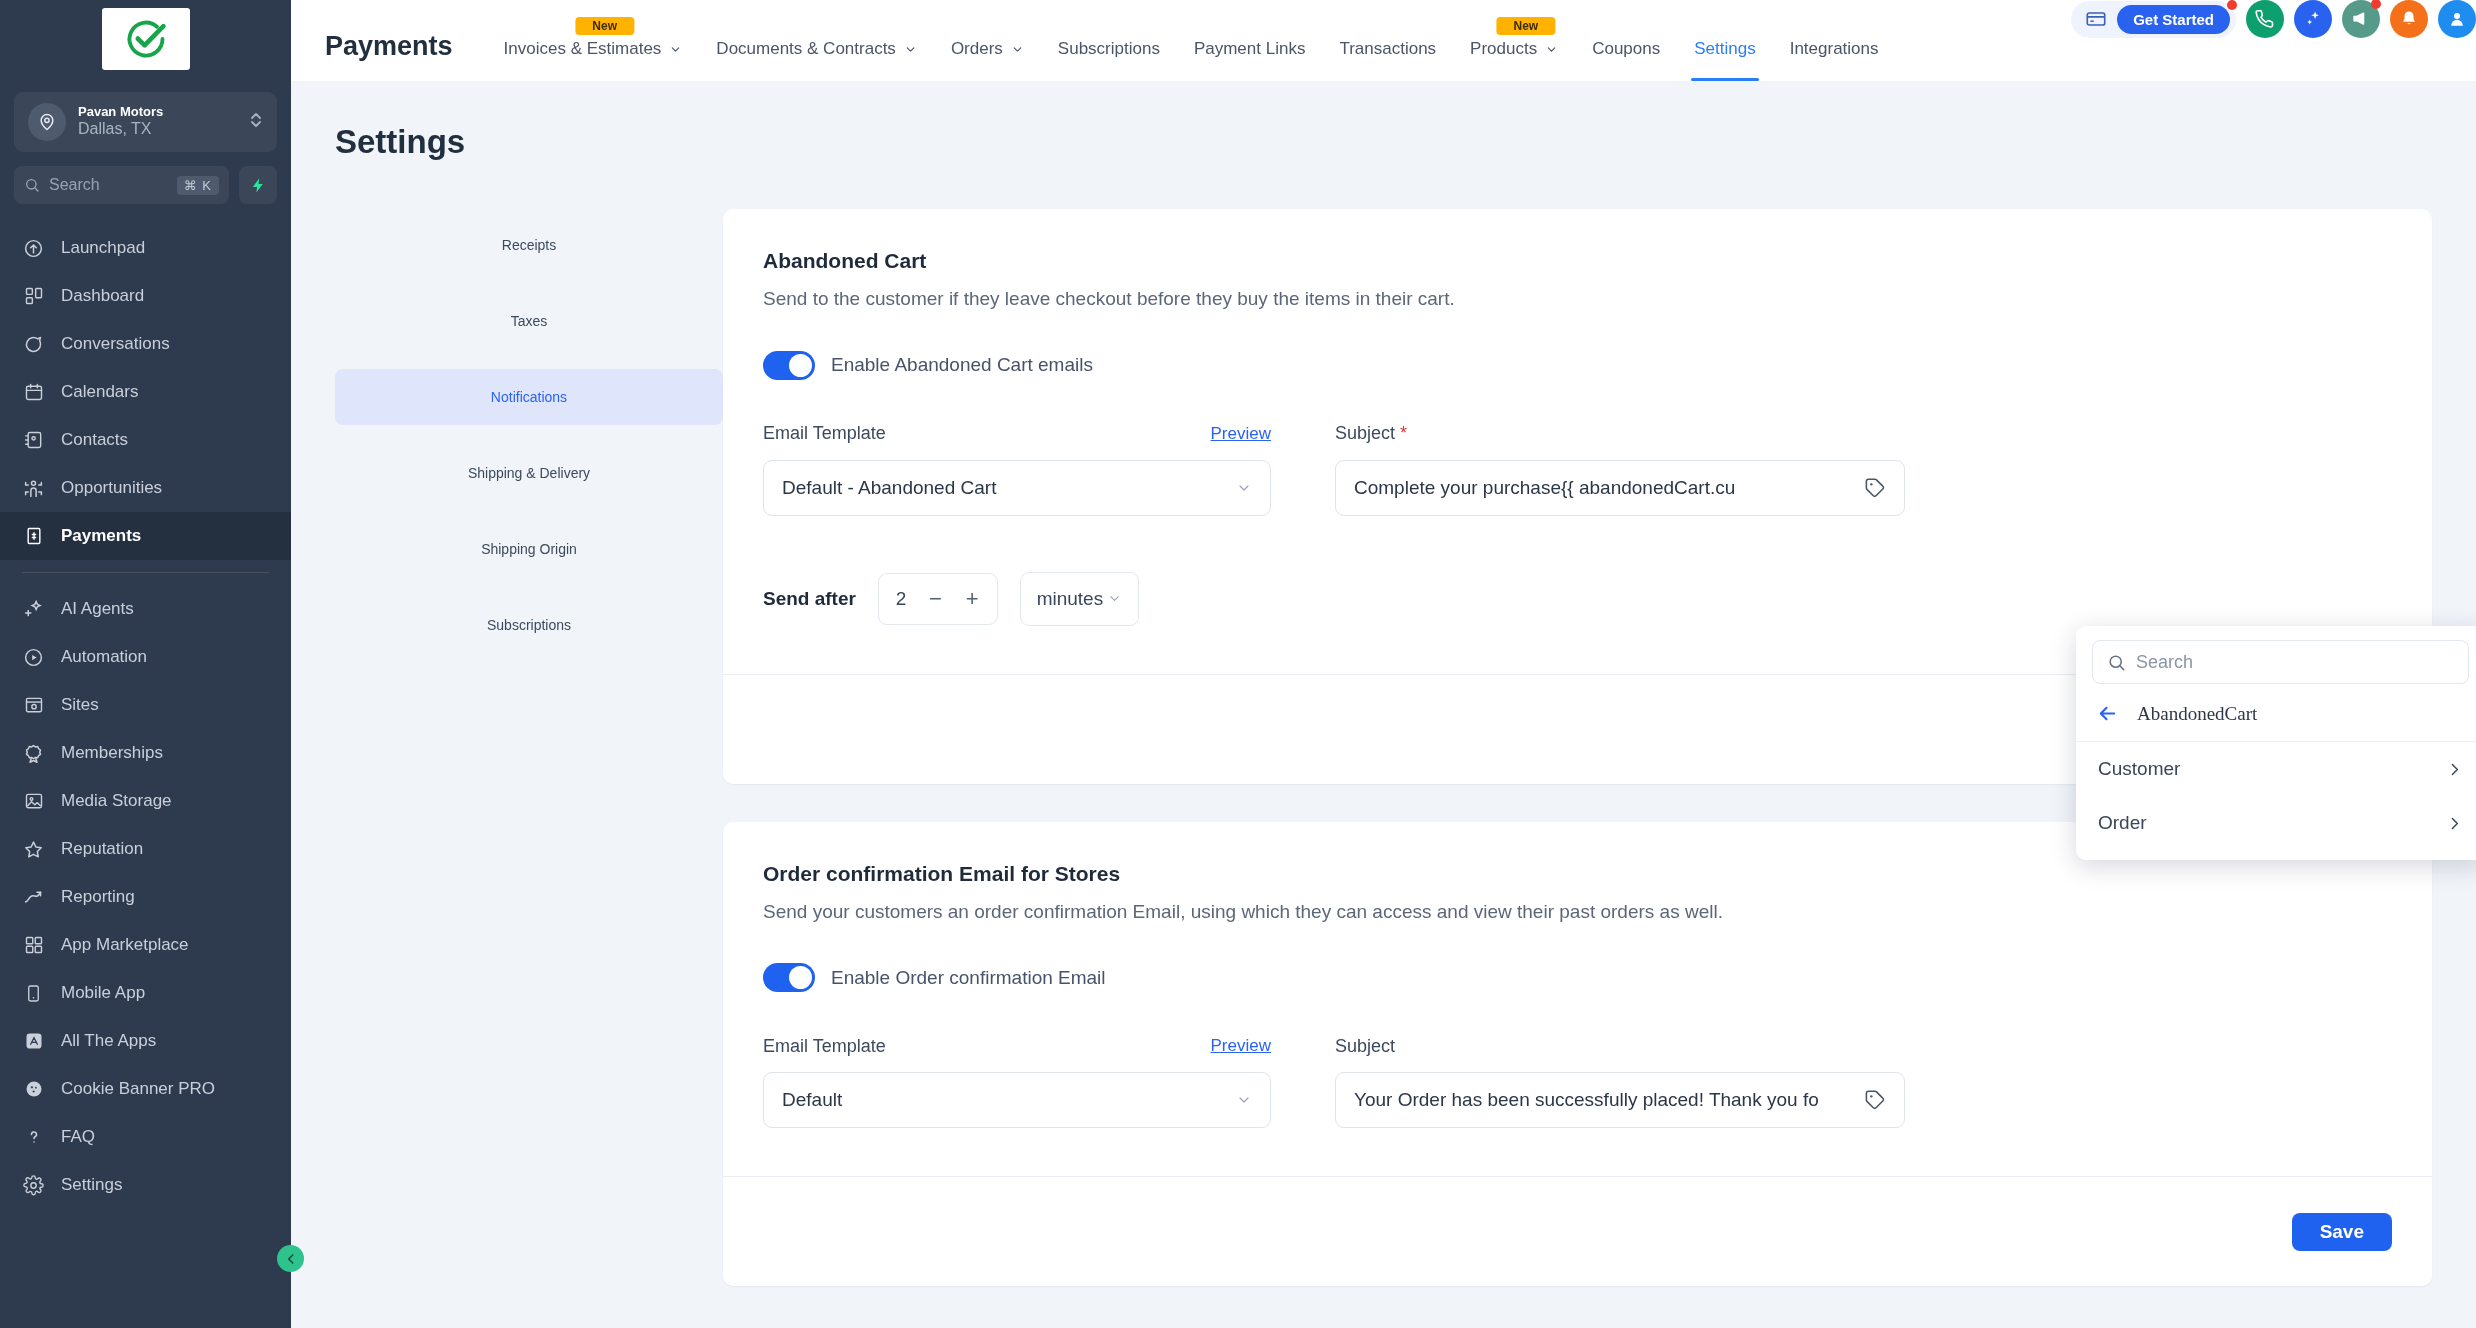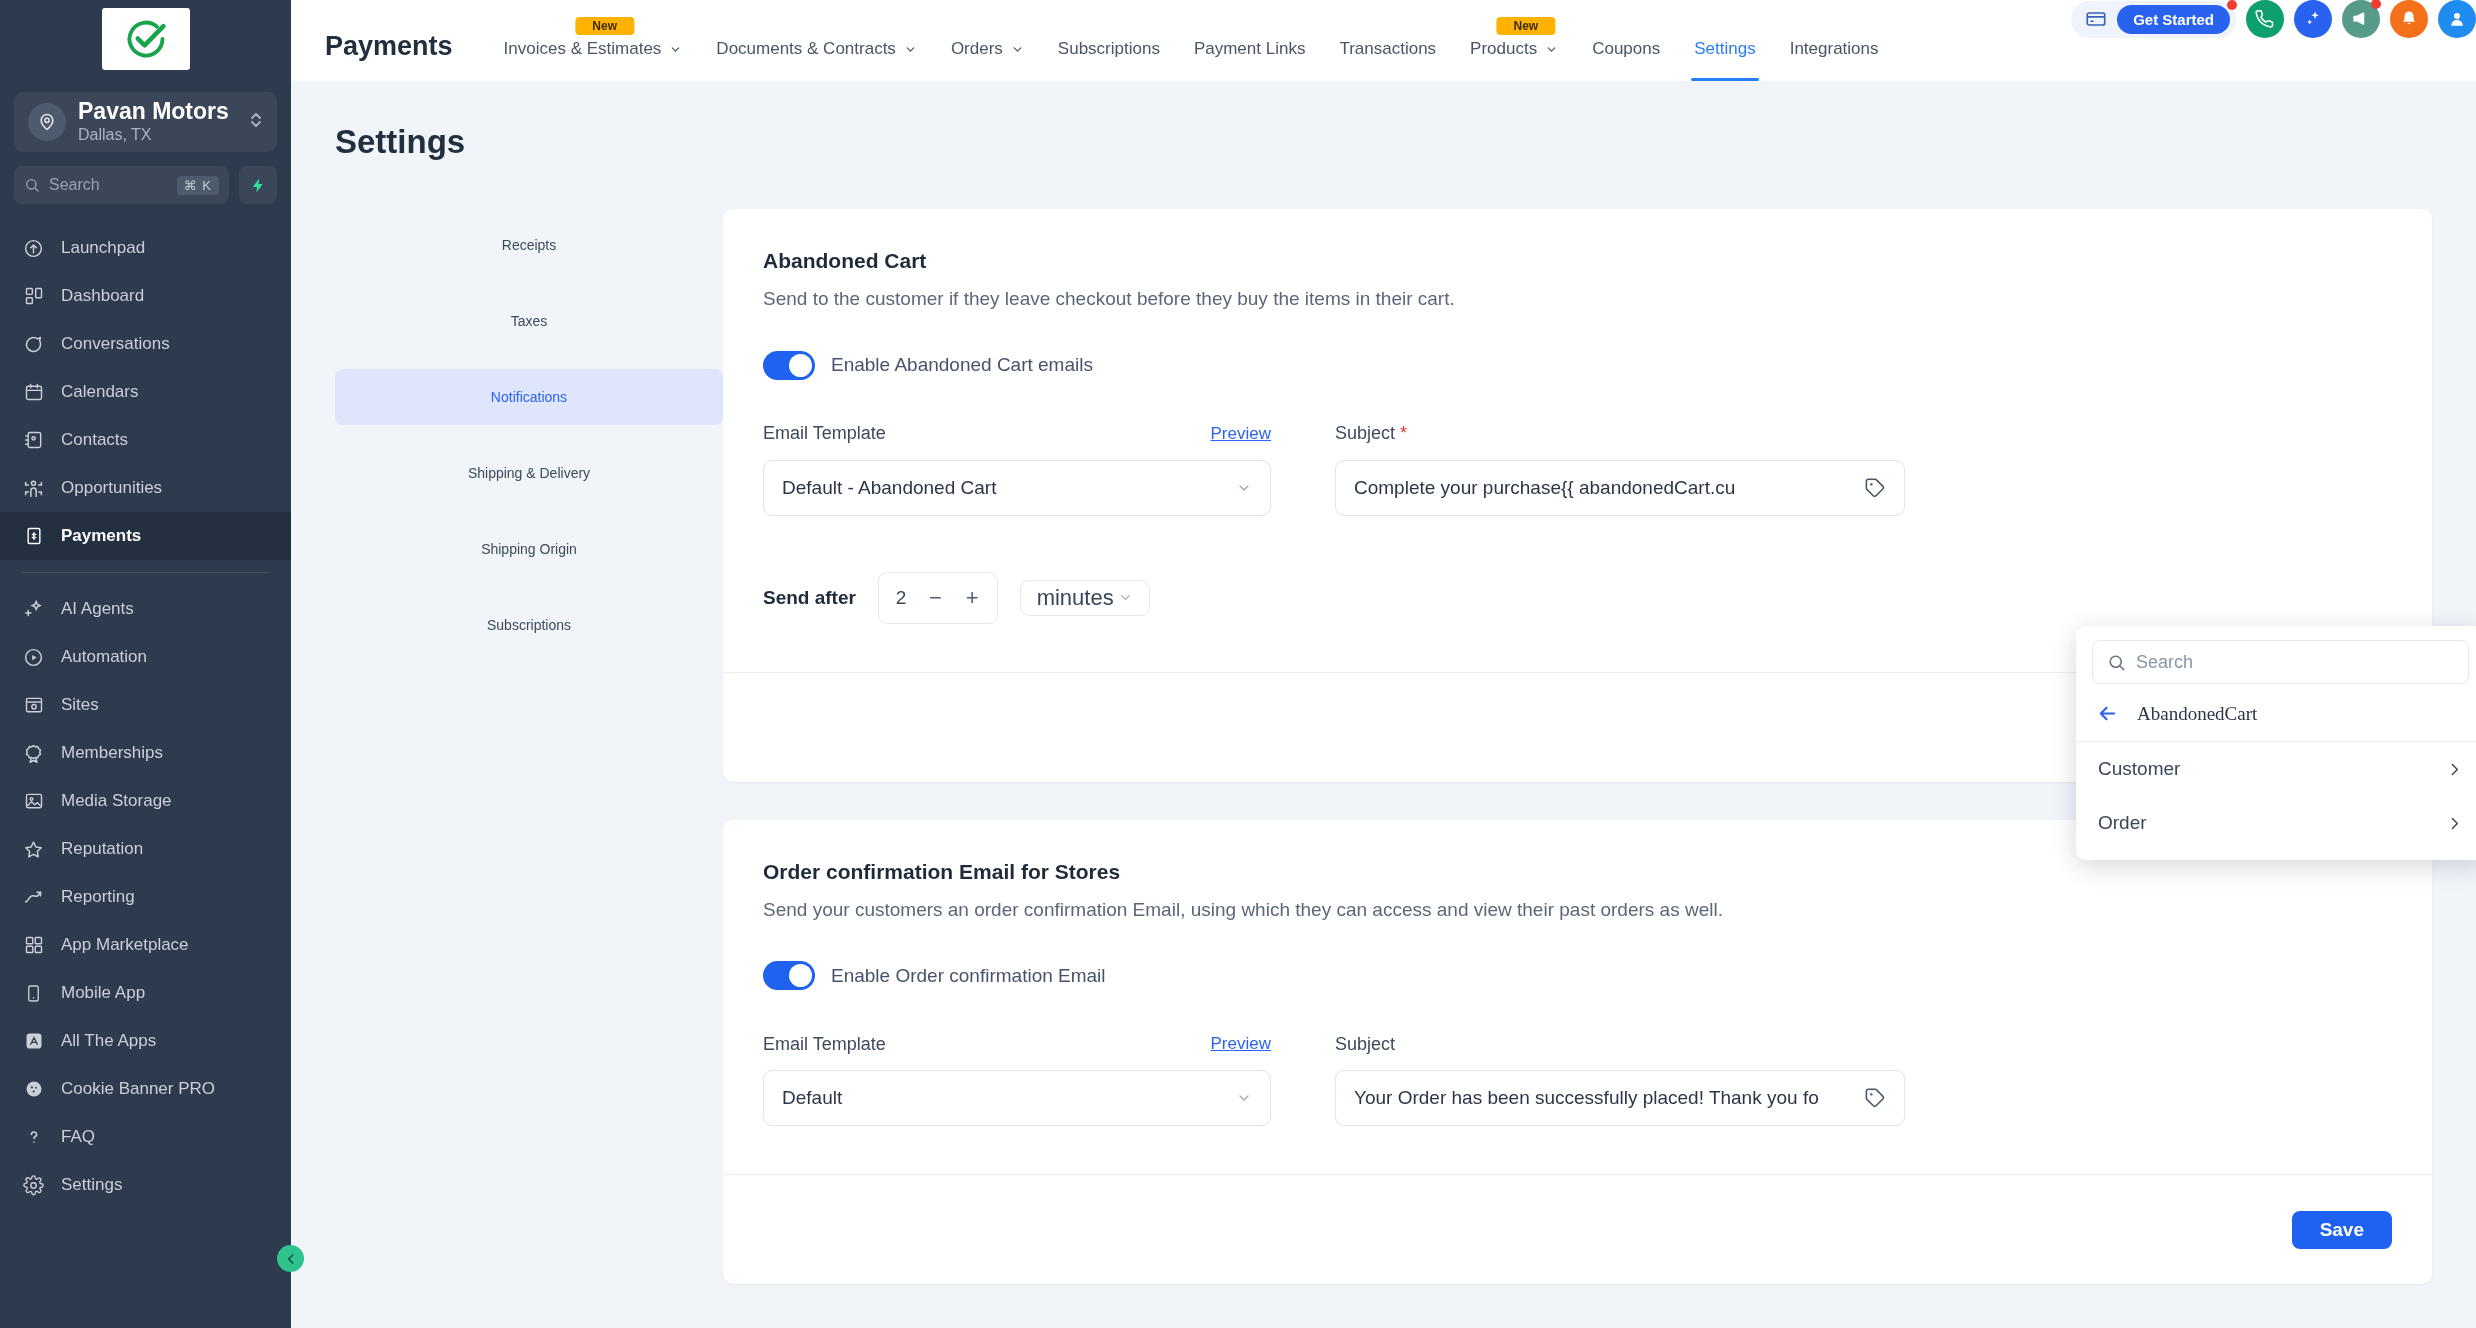--- a/index.html
+++ b/index.html
@@ -30,21 +30,21 @@
     margin: 14px 14px 0 14px; height: 60px;
     background: #3b4759; border-radius: 9px;
     display: flex; align-items: center; padding: 0 14px; gap: 12px;
   }
   .ws-avatar {
     width: 38px; height: 38px; border-radius: 50%;
     background: #4e5a6d; display: flex; align-items: center; justify-content: center;
     flex: 0 0 38px;
   }
   .ws-text { flex: 1; min-width: 0; }
-  .ws-name { color: #fff; font-size: 23px; font-weight: 700; line-height: 1.2; }
+  .ws-name { color: #fff; font-size: 13px; font-weight: 700; line-height: 1.2; }
   .ws-loc { color: #aab3c0; font-size: 16px; line-height: 1.3; }
   .ws-caret { color: #aab3c0; }
 
   .search-row { margin: 14px 14px 0 14px; display: flex; gap: 10px; align-items: center; }
   .search-box {
     flex: 1; height: 38px; background: #3b4759; border-radius: 8px;
     display: flex; align-items: center; padding: 0 10px; gap: 9px;
   }
   .search-box .ph { flex: 1; color: #98a2b1; font-size: 16px; }
   .kbd {
@@ -189,22 +189,22 @@
 
   .sendafter-row { display: flex; align-items: center; gap: 22px; margin-top: 56px; }
   .sendafter-label { font-size: 19px; font-weight: 700; color: #1f2b3a; }
   .stepper {
     height: 52px; border: 1px solid #e3e7ee; border-radius: 9px;
     display: flex; align-items: center; padding: 0 14px; gap: 16px; background: #fff;
   }
   .stepper .num { font-size: 19px; color: #3a4659; min-width: 16px; text-align: center; }
   .stepper .sbtn { font-size: 22px; color: #556176; cursor: pointer; line-height: 1; padding: 0 4px; }
   .unit-select {
-    height: 36px; border: 1px solid #e3e7ee; border-radius: 9px; background: #fff;
-    display: flex; align-items: center; padding: 0 16px; gap: 4px; font-size: 22px; color: #3a4659;
+    height: 54px; border: 1px solid #e3e7ee; border-radius: 9px; background: #fff;
+    display: flex; align-items: center; padding: 0 16px; gap: 4px; font-size: 19px; color: #3a4659;
   }
 
   .card-footer {
     margin-top: 48px; border-top: 1px solid #e9edf3;
     height: 110px; display: flex; align-items: center; justify-content: flex-end;
     margin-left: -40px; margin-right: -40px; padding-right: 40px;
   }
   .save-btn {
     background: #1f62f0; color: #fff; font-size: 19px; font-weight: 600;
     padding: 8px 28px; border-radius: 8px; cursor: pointer;

